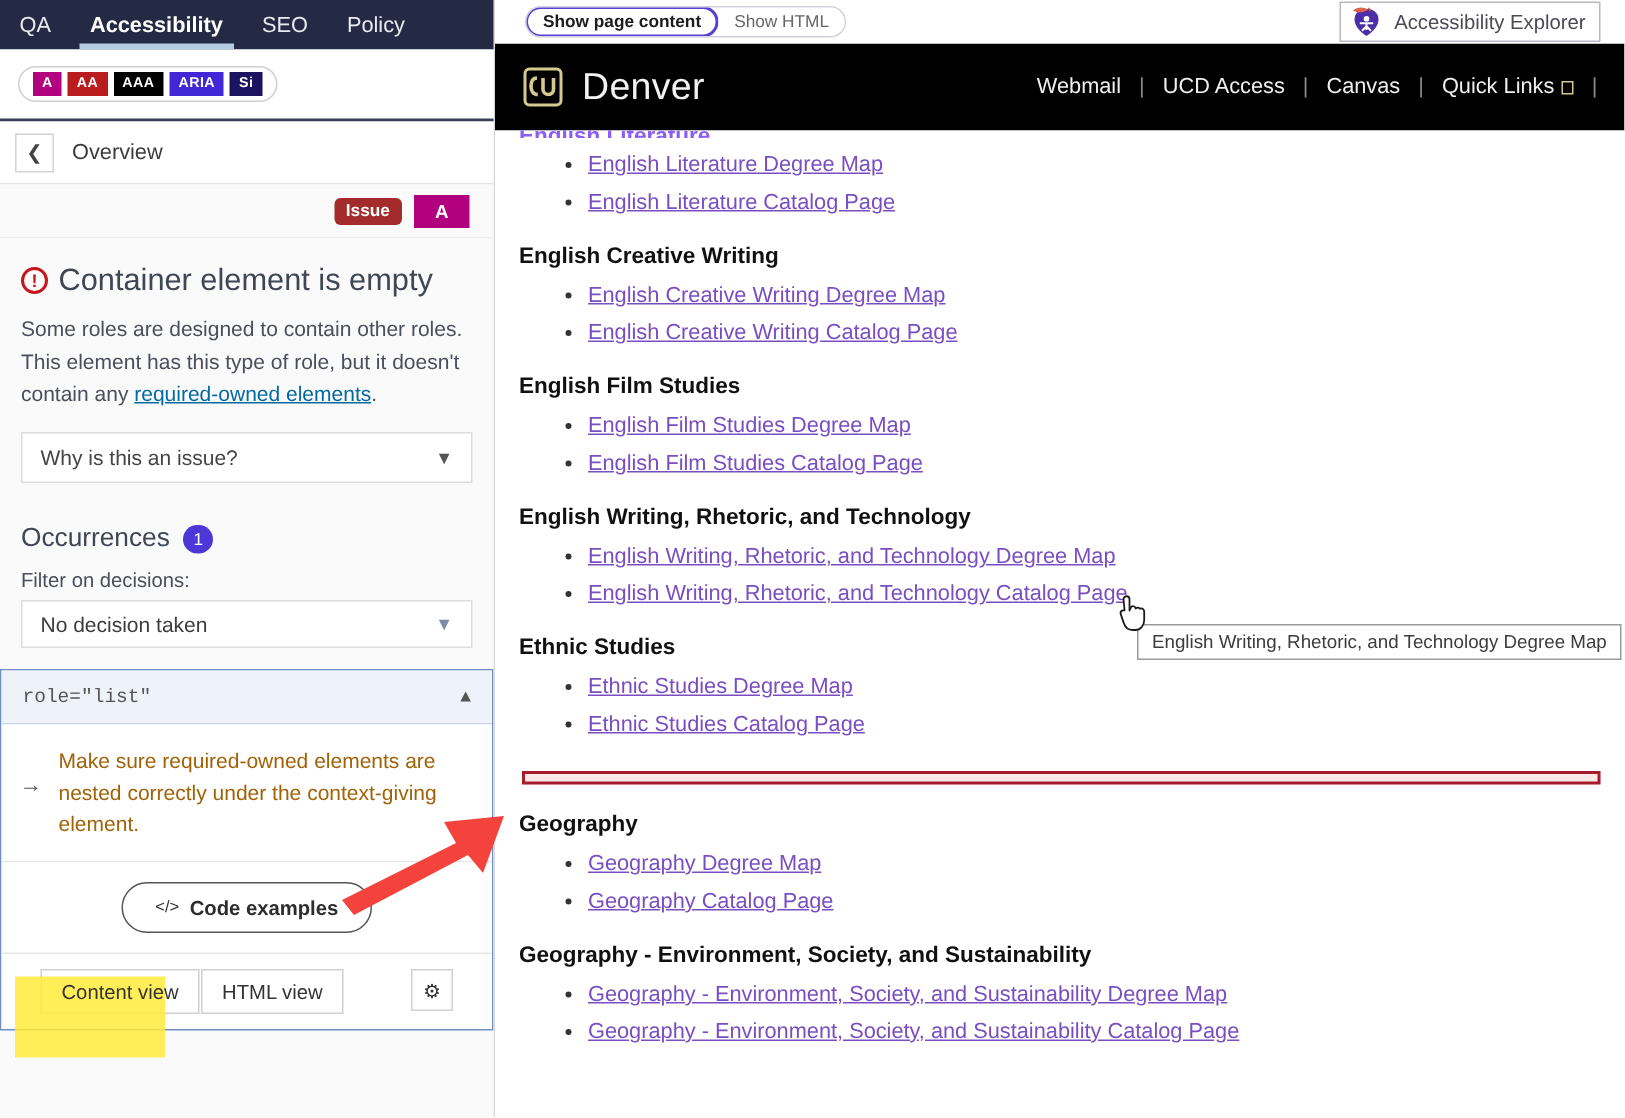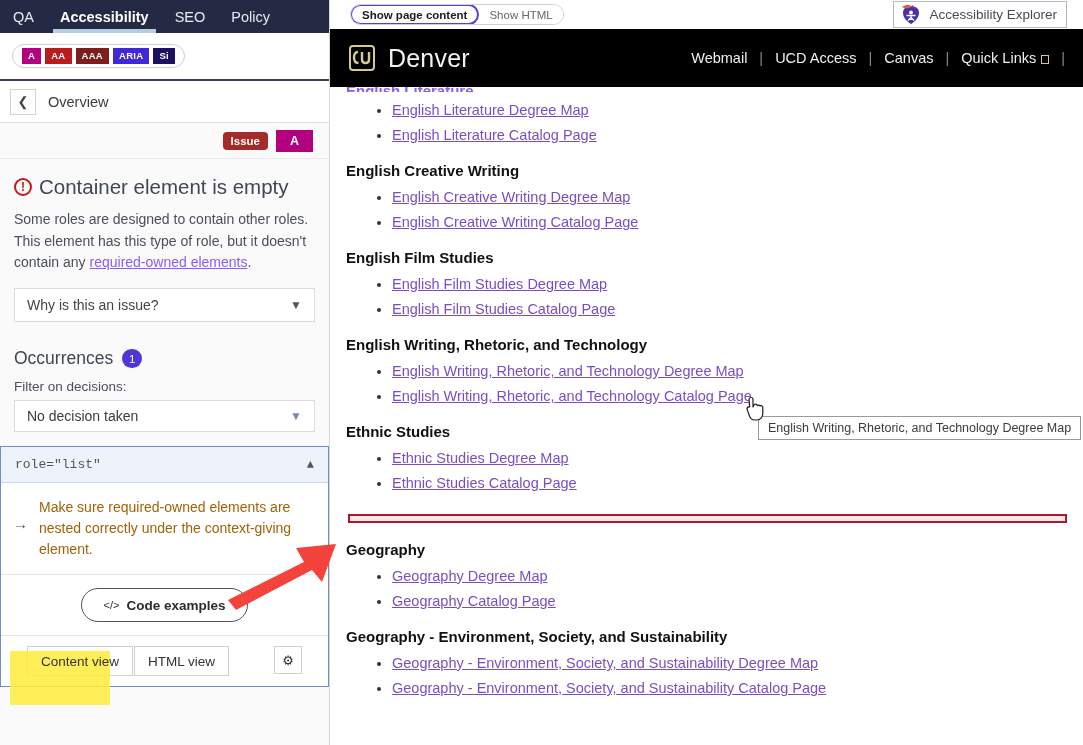--- a/index.html
+++ b/index.html
@@ -83,29 +83,29 @@
     display: flex; align-items: center; gap: 7px;
     font-size: 20.5px; color: #3f4654; margin-bottom: 10px; font-weight: normal;
   }
   .warn-icon {
     width: 18px; height: 18px; border: 2px solid #c4161c; border-radius: 50%;
     display: inline-flex; align-items: center; justify-content: center;
     color: #c4161c; font-size: 12px; font-weight: bold; flex: 0 0 18px;
     line-height: 1;
   }
   .issue-desc { font-size: 14px; color: #4a4f5c; line-height: 1.55; margin-bottom: 14px; }
-  .issue-desc a { color: #8b5cf6; }
+  .issue-desc a { color: #0369a1; }
   .accordion {
     border: 1px solid #dcdcdc; background: #fff; height: 34px;
     display: flex; align-items: center; justify-content: space-between;
     padding: 0 12px; font-size: 14px; color: #444; cursor: pointer;
   }
   .chev { color: #555; font-size: 12px; }
 
-  .occ-head { display: flex; align-items: center; gap: 9px; margin: 26px 0 10px 0; }
+  .occ-head { display: flex; align-items: flex-end; gap: 9px; margin: 26px 0 10px 0; }
   .occ-title { font-size: 17.5px; color: #3f4654; }
   .occ-count {
     background: #4d37d6; color: #fff; border-radius: 10px; min-width: 20px;
     height: 19px; font-size: 11.5px; display: inline-flex; align-items: center;
     justify-content: center; padding: 0 6px;
   }
   .filter-label { font-size: 13.5px; color: #4a4f5c; margin-bottom: 6px; }
   .select-box {
     border: 1px solid #dcdcdc; background: #fff; height: 32px;
     display: flex; align-items: center; justify-content: space-between;
@@ -249,21 +249,21 @@
       </div>
       <div class="topnav-tab">
         <span>Policy</span>
       </div>
     </div>
 
     <div class="badge-row">
       <div class="badge-pill">
         <span class="lvl" style="background:#b3007f">A</span>
         <span class="lvl" style="background:#b91c1c">AA</span>
-        <span class="lvl" style="background:#7f1d1d">AAA</span>
+        <span class="lvl" style="background:#000000">AAA</span>
         <span class="lvl" style="background:#4127d6">ARIA</span>
         <span class="lvl" style="background:#1b1360">Si</span>
       </div>
     </div>
 
     <div class="overview-bar">
       <div class="back-btn">❮</div>
       <div class="overview-label">Overview</div>
     </div>
 

